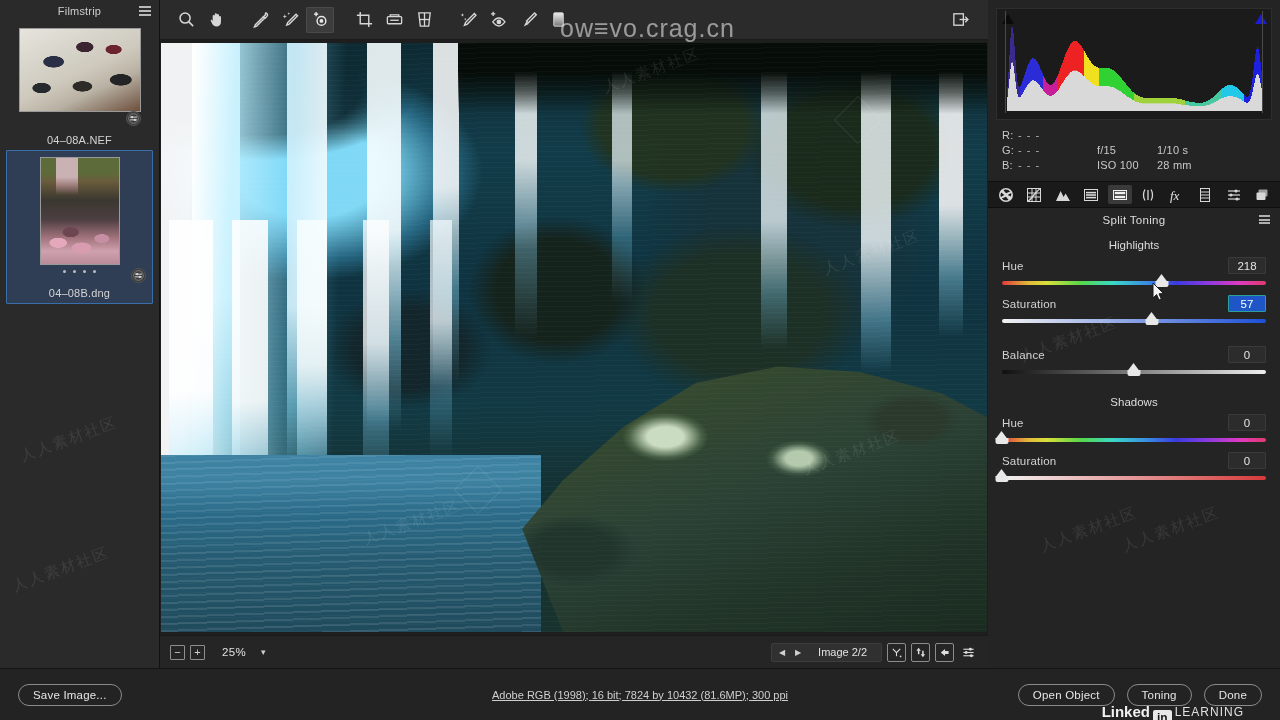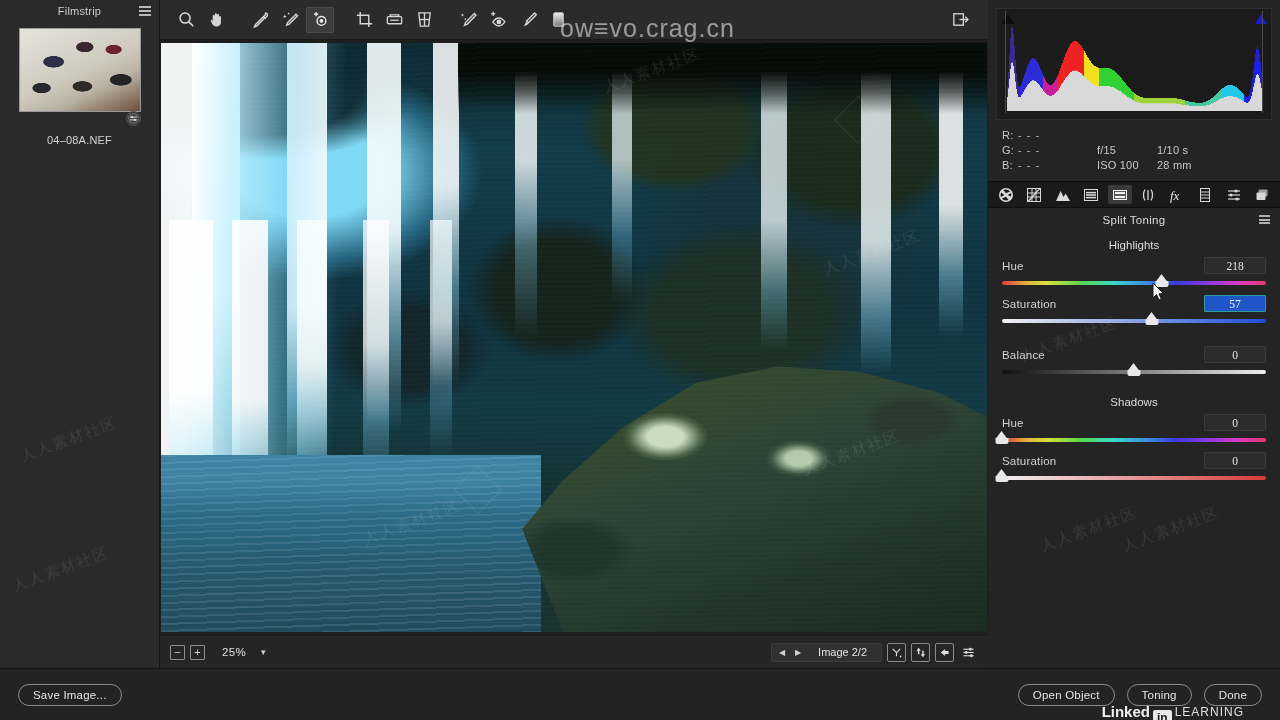--- a/index.html
+++ b/index.html
@@ -188,22 +188,22 @@
   .panel-title { position:relative; text-align:center; font-size:11.5px; color:#dcdcdc;
     padding:6px 0 7px 0; letter-spacing:.3px; }
   .panel-title .pmenu { position:absolute; right:10px; top:7px; width:11px; height:9px;
     display:flex; flex-direction:column; justify-content:space-between; }
   .panel-title .pmenu i { height:2px; background:#b0b0b0; display:block; }
   .sec-title { text-align:center; font-size:11.5px; color:#dcdcdc; padding:6px 0 4px 0; }
 
   .ctrl { padding:0 14px; }
   .ctrl-row { display:flex; align-items:center; justify-content:space-between; padding:2px 0 1px 0; }
   .ctrl-label { font-size:11.5px; color:#d2d2d2; letter-spacing:.2px; }
-  .ctrl-val { width:62px; height:17px; background:#2c2c2c; border:1px solid #3a3a3a; border-radius:1px;
-    font-size:11.5px; color:#e3e3e3; display:flex; align-items:center; justify-content:center;font-family:Liberation Serif, serif; }
+  .ctrl-val { width:38px; height:17px; background:#2c2c2c; border:1px solid #3a3a3a; border-radius:1px;
+    font-size:11.5px; color:#e3e3e3; display:flex; align-items:center; justify-content:center; }
   .ctrl-val.sel { background:#1e56c8; border:1px solid #2d9f9a; color:#ffffff; }
   .track { position:relative; height:4px; border-radius:2px; margin:6px 0 8px 0; }
   .track.hue  { background:linear-gradient(90deg,#e03a3a 0%,#e0b93a 10%,#d8e03a 17%,#55d84a 30%,#3ad8c8 42%,#3a8ce0 55%,#3a3ae0 66%,#8c3ae0 78%,#e03ac0 90%,#e03a6a 100%); }
   .track.satH { background:linear-gradient(90deg,#f2f2f2 0%,#1c4fd6 100%); }
   .track.satS { background:linear-gradient(90deg,#f2f2f2 0%,#d63a3a 100%); }
   .track.bal  { background:linear-gradient(90deg,#101010 0%,#eeeeee 100%); }
   .knob { position:absolute; top:-7px; width:13px; height:14px; transform:translateX(-50%); }
   .knob::before { content:''; position:absolute; left:0; top:0; width:0;height:0;
     border-left:6.5px solid transparent;border-right:6.5px solid transparent;border-bottom:8px solid #e8e8e8; }
   .knob::after { content:''; position:absolute; left:0; top:7px; width:13px;height:6px; background:#e8e8e8; border-radius:0 0 2px 2px; }
@@ -262,20 +262,45 @@
               <line x1="3" y1="6" x2="13" y2="6" stroke="#dcdcdc" stroke-width="1.4"></line>
               <line x1="3" y1="10" x2="13" y2="10" stroke="#dcdcdc" stroke-width="1.4"></line>
               <circle cx="6" cy="6" r="1.6" fill="#dcdcdc"></circle>
               <circle cx="10" cy="10" r="1.6" fill="#dcdcdc"></circle>
             </svg>
         </span>
       </div>
       <div class="fs-label">04–08A.NEF</div>
     </div>
 
+    <div class="fs-item sel">
+      <div class="thumb-wrap">
+        <div class="thumb portrait">
+            <div class="thB"></div>
+          </div>
+      </div>
+      <div class="fs-dots">
+          <i></i>
+          <i></i>
+          <i></i>
+          <i></i>
+        </div>
+      <div style="position:relative;height:4px;">
+        <span class="fs-badge" style="bottom:-6px;right:2px;">
+          <svg viewBox="0 0 16 16">
+              <circle cx="8" cy="8" r="7" fill="#3d3d3d" stroke="#9a9a9a" stroke-width="1"></circle>
+              <line x1="3" y1="6" x2="13" y2="6" stroke="#dcdcdc" stroke-width="1.4"></line>
+              <line x1="3" y1="10" x2="13" y2="10" stroke="#dcdcdc" stroke-width="1.4"></line>
+              <circle cx="6" cy="6" r="1.6" fill="#dcdcdc"></circle>
+              <circle cx="10" cy="10" r="1.6" fill="#dcdcdc"></circle>
+            </svg>
+        </span>
+      </div>
+      <div class="fs-label" style="padding-top:10px;">04–08B.dng</div>
+    </div>
 
     <div class="wm" style="left:18px; top:430px;">人人素材社区</div>
     <div class="wm" style="left:10px; top:560px;">人人素材社区</div>
   </div>
 
   <div id="toolbar">
     <div class="tool">
       <svg viewBox="0 0 20 20" fill="none" stroke="#d6d6d6" stroke-width="1.6">
           <circle cx="8.5" cy="8.5" r="5.3"></circle>
           <line x1="12.5" y1="12.5" x2="17" y2="17"></line>
@@ -1120,20 +1145,21 @@
   </div>
 
   <div id="cursor">
     <svg viewBox="0 0 14 20">
         <path d="M1 1 L1 16 L4.6 12.6 L7 18 L9.3 17 L7 11.8 L11.6 11.6z" fill="#f5f5f5" stroke="#1a1a1a" stroke-width="1"></path>
       </svg>
   </div>
 
   <div id="bottom">
     <div class="pill">Save Image...</div>
+    <div class="wsinfo">Adobe RGB (1998); 16 bit; 7824 by 10432 (81.6MP); 300 ppi</div>
     <div class="bot-right">
       <div class="pill">Open Object</div>
       <div class="pill">Toning</div>
       <div class="pill">Done</div>
       <div id="wm-ll">
         <span class="lk">Linked</span>
         <span class="inbox">in</span>
         <span class="lrn">LEARNING</span>
       </div>
     </div>

